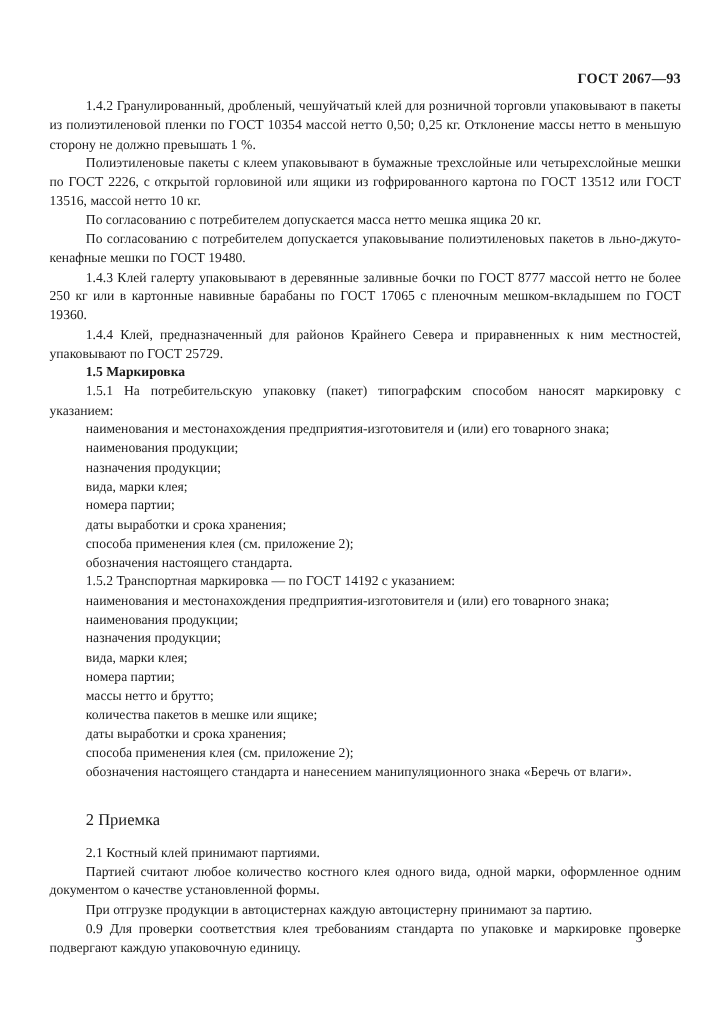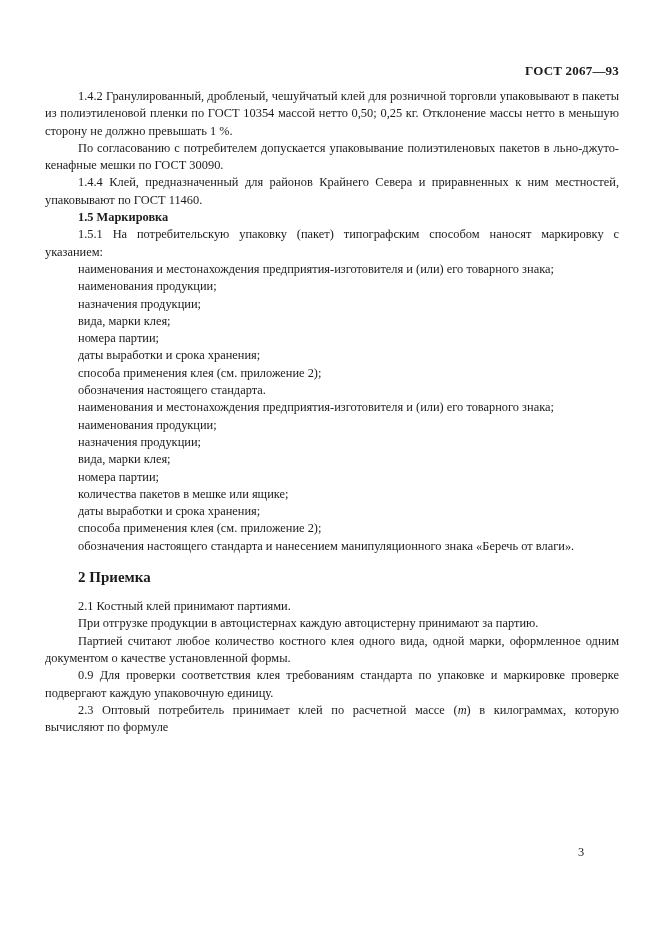--- a/index.html
+++ b/index.html
@@ -30,68 +30,73 @@
   }
   p.para {
     margin: 0;
     font-size: 12.4px;
     line-height: 17.3px;
     text-align: justify;
     text-indent: 33px;
   }
   p.bold { font-weight: bold; }
   h2.section-heading {
-    margin: 13px 0 12px 0;
+    margin: 26px 0 12px 0;
     padding-left: 33px;
     font-size: 15px;
     line-height: 18px;
-    font-weight: bold;
+    font-weight: normal;
   }
   .page-number {
     position: absolute;
     left: 578px; top: 845px;
     font-size: 12.4px;
   }
 </style>
 </head>
 <body>
 
 <div class="page">
   <div class="content">
 
     <div class="doc-header">ГОСТ 2067—93</div>
 
     <p class="para">1.4.2 Гранулированный, дробленый, чешуйчатый клей для розничной торговли упаковывают в пакеты из полиэтиленовой пленки по ГОСТ 10354 массой нетто 0,50; 0,25 кг. Отклонение массы нетто в меньшую сторону не должно превышать 1 %.</p>
-    <p class="para">По согласованию с потребителем допускается упаковывание полиэтиленовых пакетов в льно-джуто-кенафные мешки по ГОСТ 30090.</p>
-    <p class="para">1.4.4 Клей, предназначенный для районов Крайнего Севера и приравненных к ним местностей, упаковывают по ГОСТ 11460.</p>
+    <p class="para">Полиэтиленовые пакеты с клеем упаковывают в бумажные трехслойные или четырехслойные мешки по ГОСТ 2226, с открытой горловиной или ящики из гофрированного картона по ГОСТ 13512 или ГОСТ 13516, массой нетто 10 кг.</p>
+    <p class="para">По согласованию с потребителем допускается масса нетто мешка ящика 20 кг.</p>
+    <p class="para">По согласованию с потребителем допускается упаковывание полиэтиленовых пакетов в льно-джуто-кенафные мешки по ГОСТ 19480.</p>
+    <p class="para">1.4.3 Клей галерту упаковывают в деревянные заливные бочки по ГОСТ 8777 массой нетто не более 250 кг или в картонные навивные барабаны по ГОСТ 17065 с пленочным мешком-вкладышем по ГОСТ 19360.</p>
+    <p class="para">1.4.4 Клей, предназначенный для районов Крайнего Севера и приравненных к ним местностей, упаковывают по ГОСТ 25729.</p>
 
     <p class="para bold">1.5 Маркировка</p>
     <p class="para">1.5.1 На потребительскую упаковку (пакет) типографским способом наносят маркировку с указанием:</p>
     <p class="para">наименования и местонахождения предприятия-изготовителя и (или) его товарного знака;</p>
     <p class="para">наименования продукции;</p>
     <p class="para">назначения продукции;</p>
     <p class="para">вида, марки клея;</p>
     <p class="para">номера партии;</p>
     <p class="para">даты выработки и срока хранения;</p>
     <p class="para">способа применения клея (см. приложение 2);</p>
     <p class="para">обозначения настоящего стандарта.</p>
+    <p class="para">1.5.2 Транспортная маркировка — по ГОСТ 14192 с указанием:</p>
     <p class="para">наименования и местонахождения предприятия-изготовителя и (или) его товарного знака;</p>
     <p class="para">наименования продукции;</p>
     <p class="para">назначения продукции;</p>
     <p class="para">вида, марки клея;</p>
     <p class="para">номера партии;</p>
+    <p class="para">массы нетто и брутто;</p>
     <p class="para">количества пакетов в мешке или ящике;</p>
     <p class="para">даты выработки и срока хранения;</p>
     <p class="para">способа применения клея (см. приложение 2);</p>
     <p class="para">обозначения настоящего стандарта и нанесением манипуляционного знака «Беречь от влаги».</p>
 
     <h2 class="section-heading">2 Приемка</h2>
 
     <p class="para">2.1 Костный клей принимают партиями.</p>
+    <p class="para">Партией считают любое количество костного клея одного вида, одной марки, оформленное одним документом о качестве установленной формы.</p>
     <p class="para">При отгрузке продукции в автоцистернах каждую автоцистерну принимают за партию.</p>
-    <p class="para">Партией считают любое количество костного клея одного вида, одной марки, оформленное одним документом о качестве установленной формы.</p>
     <p class="para">0.9 Для проверки соответствия клея требованиям стандарта по упаковке и маркировке проверке подвергают каждую упаковочную единицу.</p>
     <p class="para"><span>2.3 Оптовый потребитель принимает клей по расчетной массе (</span><i>m</i><span>) в килограммах, которую вычисляют по формуле</span></p>
 
   </div>
 
   <div class="page-number">3</div>
 </div>
 
 </body></html>

